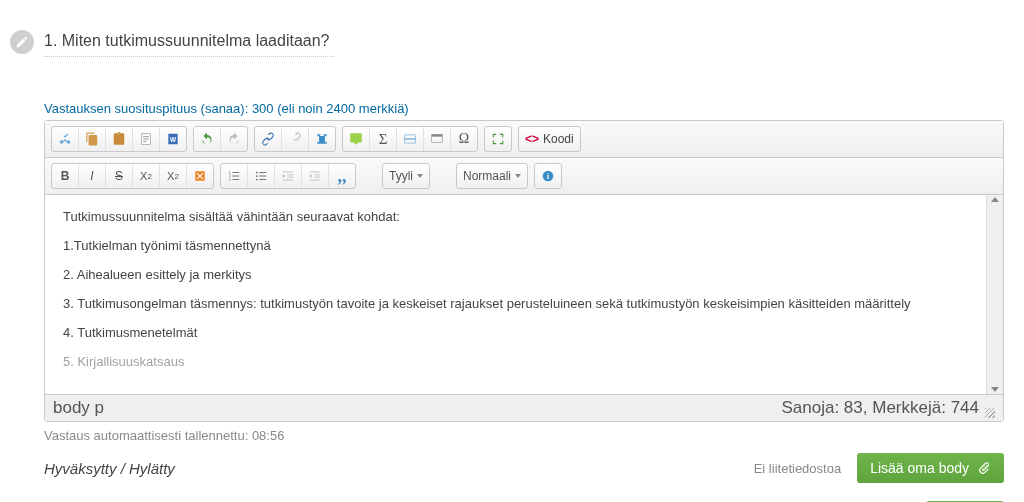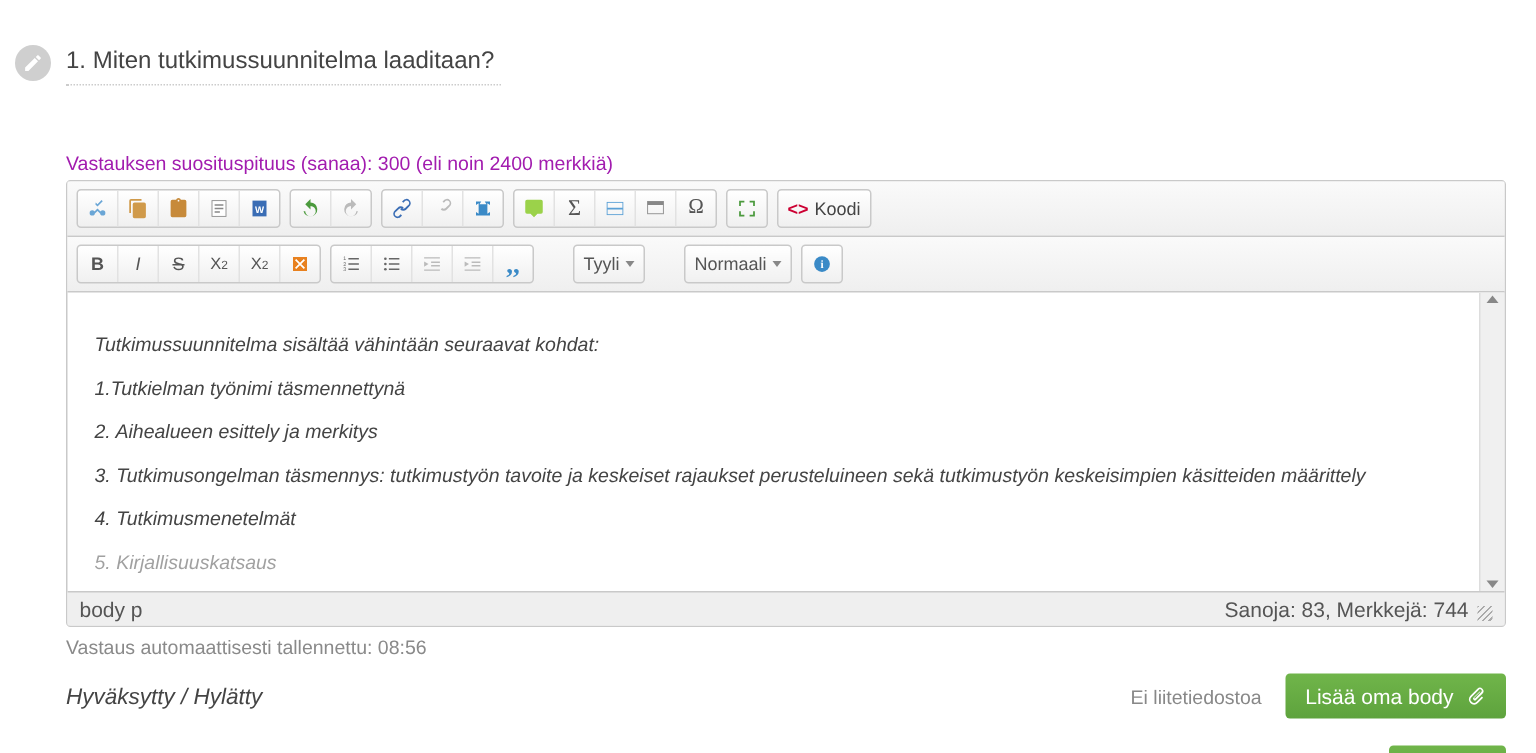--- a/index.html
+++ b/index.html
@@ -31,21 +31,21 @@
     color: #444;
     margin: 24px 0 4px 0;
   }
   hr.rule {
     border: none;
     border-top: 1px dotted #ccc;
     margin: 6px 0 28px 0;
     width: 290px;
   }
   .rec-length {
-    color: #a21caf;
+    color: #0369a1;
     font-size: 13px;
     margin-bottom: 4px;
     margin-top: 44px;
   }
 
   .editor-frame {
     border: 1px solid #c9c9c9;
     border-radius: 3px;
   }
   .toolbar {
@@ -110,41 +110,41 @@
   .koodi-btn .arrows { color: #c03; font-weight: bold; }
 
   .editor-body {
     position: relative;
     height: 171px;
     padding: 14px 18px;
     color: #444;
     font-size: 13px;
     overflow: hidden;
   }
-  .editor-body p { margin: 13px 0 14px 0; font-style: italic; }
+  .editor-body p { margin: 0 0 14px 0; }
   .scroll-track {
     position: absolute;
     right: 0; top: 0; bottom: 0;
     width: 16px;
     background: #f0f0f0;
     border-left: 1px solid #ddd;
     display: flex;
     flex-direction: column;
     align-items: center;
     justify-content: space-between;
     padding: 2px 0;
   }
   .scroll-arrow { width: 0; height: 0; border-left: 4px solid transparent; border-right: 4px solid transparent; }
   .scroll-arrow.up { border-bottom: 5px solid #888; }
   .scroll-arrow.down { border-top: 5px solid #888; }
 
   .status-bar {
     display: flex;
     justify-content: space-between;
-    font-size: 14px;
+    font-size: 17px;
     color: #555;
     padding: 3px 8px;
     background: #efefef;
     border-top: 1px solid #c9c9c9;
     text-align: center;
   }
   .status-bar .resize {
     width: 10px; height: 10px;
     background: repeating-linear-gradient(135deg, #aaa 0 1px, transparent 1px 3px);
     align-self: flex-end;

